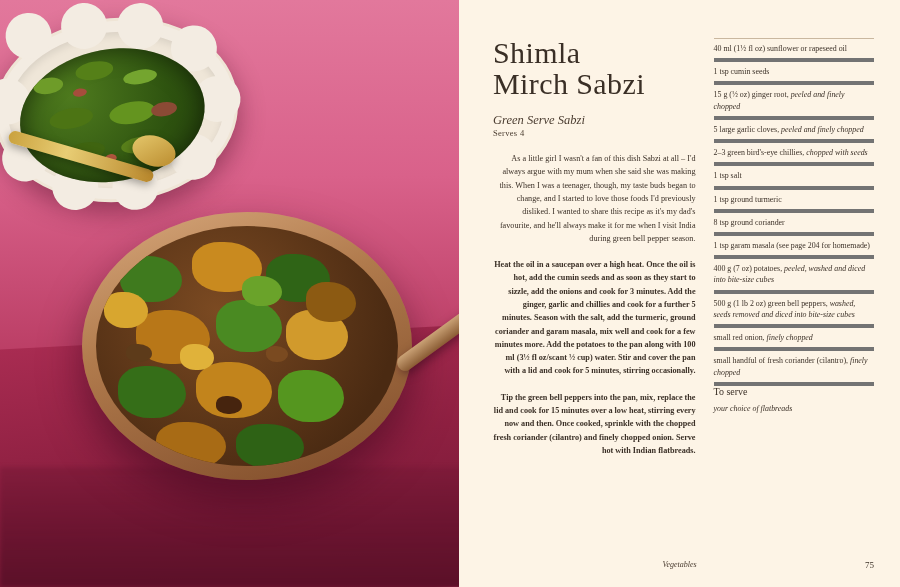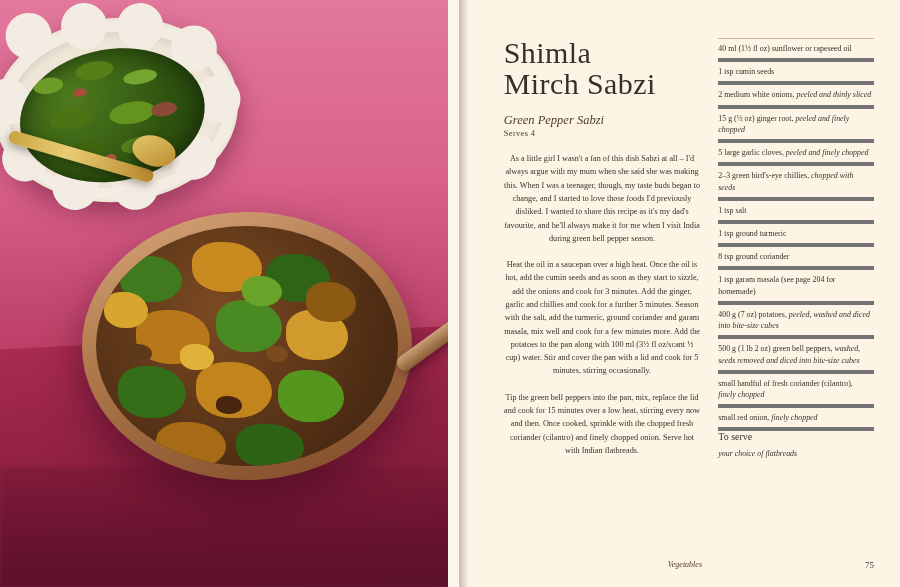--- a/index.html
+++ b/index.html
@@ -11,21 +11,20 @@
     height: 587px;
     overflow: hidden;
     font-family: "Liberation Serif", serif;
     background: #fdf6ec;
   }
   .page {
     position: relative;
     width: 900px;
     height: 506px;
     display: flex;
-    gap: 22px;
   }
 
   
   .photo-page {
     position: relative;
     width: 459px;
     height: 587px;
     overflow: hidden;
     background: #c9486f;
   }
@@ -208,23 +207,23 @@
     font-size: 8.5px;
     letter-spacing: .3px;
     color: #4a3c30;
     margin-top: 0;
   }
   .body-para {
     font-size: 8.2px;
     line-height: 1.62;
     color: #3b3027;
     margin-top: 14px;
-    text-align: center;
-  }
-  .body-para.tight { margin-top: 13px; }
+    text-align: right;
+  }
+  .body-para.tight { margin-top: 13px; font-weight: bold; }
 
   .ing-list {
     list-style: none;
     margin: 0;
     padding: 0;
     border-top: 1px solid #c9b79f;
   }
   .ing-list li {
     font-size: 7.9px;
     line-height: 1.42;
@@ -336,44 +335,43 @@
   <div class="gutter"></div>
 
   <div class="recipe-page">
     <div class="recipe-inner">
 
       <div class="col-left">
         <h1 class="title">
           <span>Shimla</span><br>
           <span>Mirch Sabzi</span>
         </h1>
-        <div class="subtitle">Green Pepper Sabzi</div>
+        <div class="subtitle">Green Serve Sabzi</div>
         <div class="serves">Serves 4</div>
 
         <p class="body-para">As a little girl I wasn't a fan of this dish Sabzi at all – I'd always argue with my mum when she said she was making this. When I was a teenager, though, my taste buds began to change, and I started to love those foods I'd previously disliked. I wanted to share this recipe as it's my dad's favourite, and he'll always make it for me when I visit India during green bell pepper season.</p>
         <p class="body-para tight">Heat the oil in a saucepan over a high heat. Once the oil is hot, add the cumin seeds and as soon as they start to sizzle, add the onions and cook for 3 minutes. Add the ginger, garlic and chillies and cook for a further 5 minutes. Season with the salt, add the turmeric, ground coriander and garam masala, mix well and cook for a few minutes more. Add the potatoes to the pan along with 100 ml (3½ fl oz/scant ½ cup) water. Stir and cover the pan with a lid and cook for 5 minutes, stirring occasionally.</p>
         <p class="body-para tight">Tip the green bell peppers into the pan, mix, replace the lid and cook for 15 minutes over a low heat, stirring every now and then. Once cooked, sprinkle with the chopped fresh coriander (cilantro) and finely chopped onion. Serve hot with Indian flatbreads.</p>
       </div>
 
       <div class="col-right">
         <ul class="ing-list" id="ingredient-list">
             <li><span>40 ml (1½ fl oz) sunflower or rapeseed oil</span></li>
             <li><span>1 tsp cumin seeds</span></li>
-            <li><span>2 medium white onions, </span><i>peeled and thinly sliced</i></li>
             <li><span>15 g (½ oz) ginger root, </span><i>peeled and finely chopped</i></li>
             <li><span>5 large garlic cloves, </span><i>peeled and finely chopped</i></li>
             <li><span>2–3 green bird's-eye chillies, </span><i>chopped with seeds</i></li>
             <li><span>1 tsp salt</span></li>
             <li><span>1 tsp ground turmeric</span></li>
             <li><span>8 tsp ground coriander</span></li>
             <li><span>1 tsp garam masala (see page 204 for homemade)</span></li>
             <li><span>400 g (7 oz) potatoes, </span><i>peeled, washed and diced into bite-size cubes</i></li>
             <li><span>500 g (1 lb 2 oz) green bell peppers, </span><i>washed, seeds removed and diced into bite-size cubes</i></li>
+            <li><span>small red onion, </span><i>finely chopped</i></li>
             <li><span>small handful of fresh coriander (cilantro), </span><i>finely chopped</i></li>
-            <li><span>small red onion, </span><i>finely chopped</i></li>
           </ul>
         <div class="to-serve-head">To serve</div>
         <div class="to-serve-item">your choice of flatbreads</div>
       </div>
 
     </div>
 
     <div class="footer-chapter">Vegetables</div>
     <div class="folio">75</div>
   </div>

